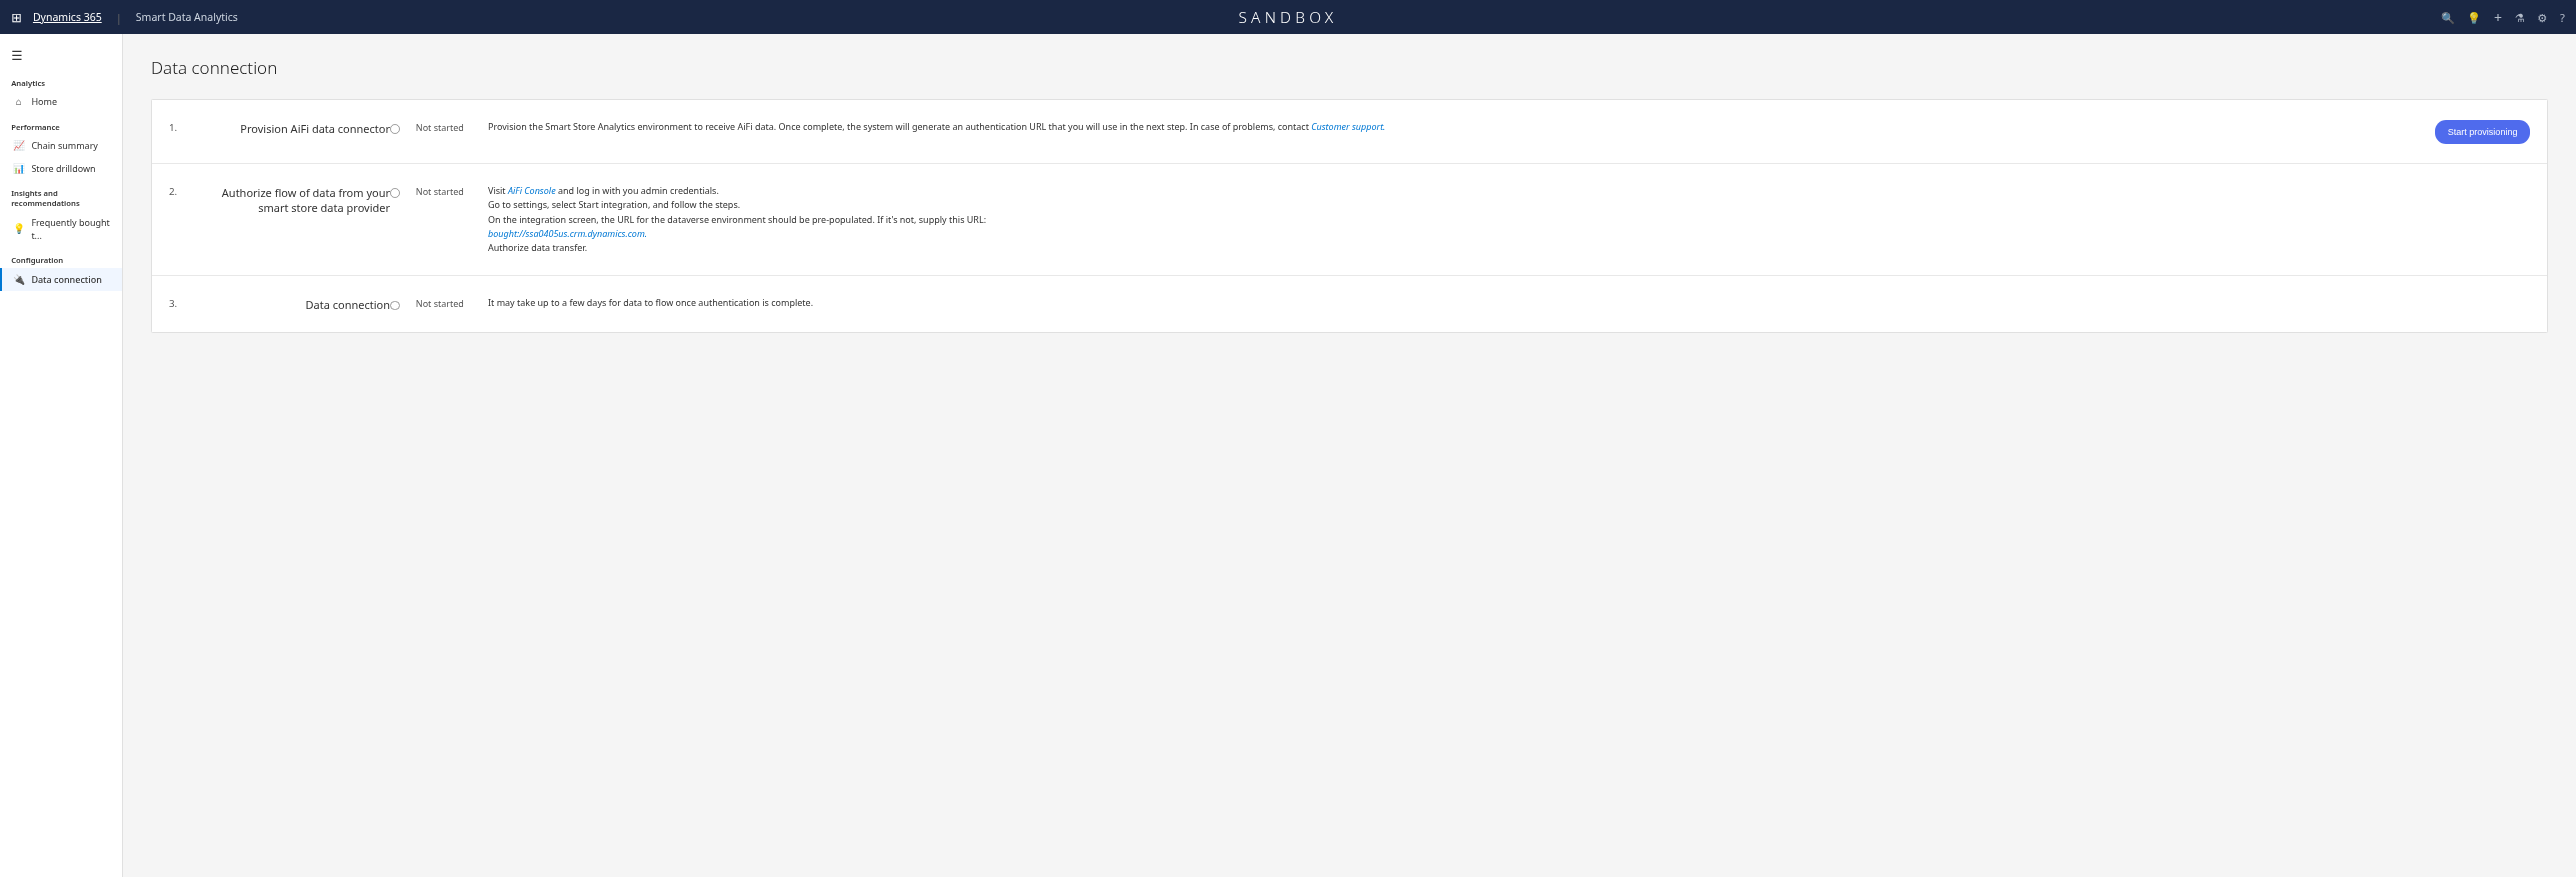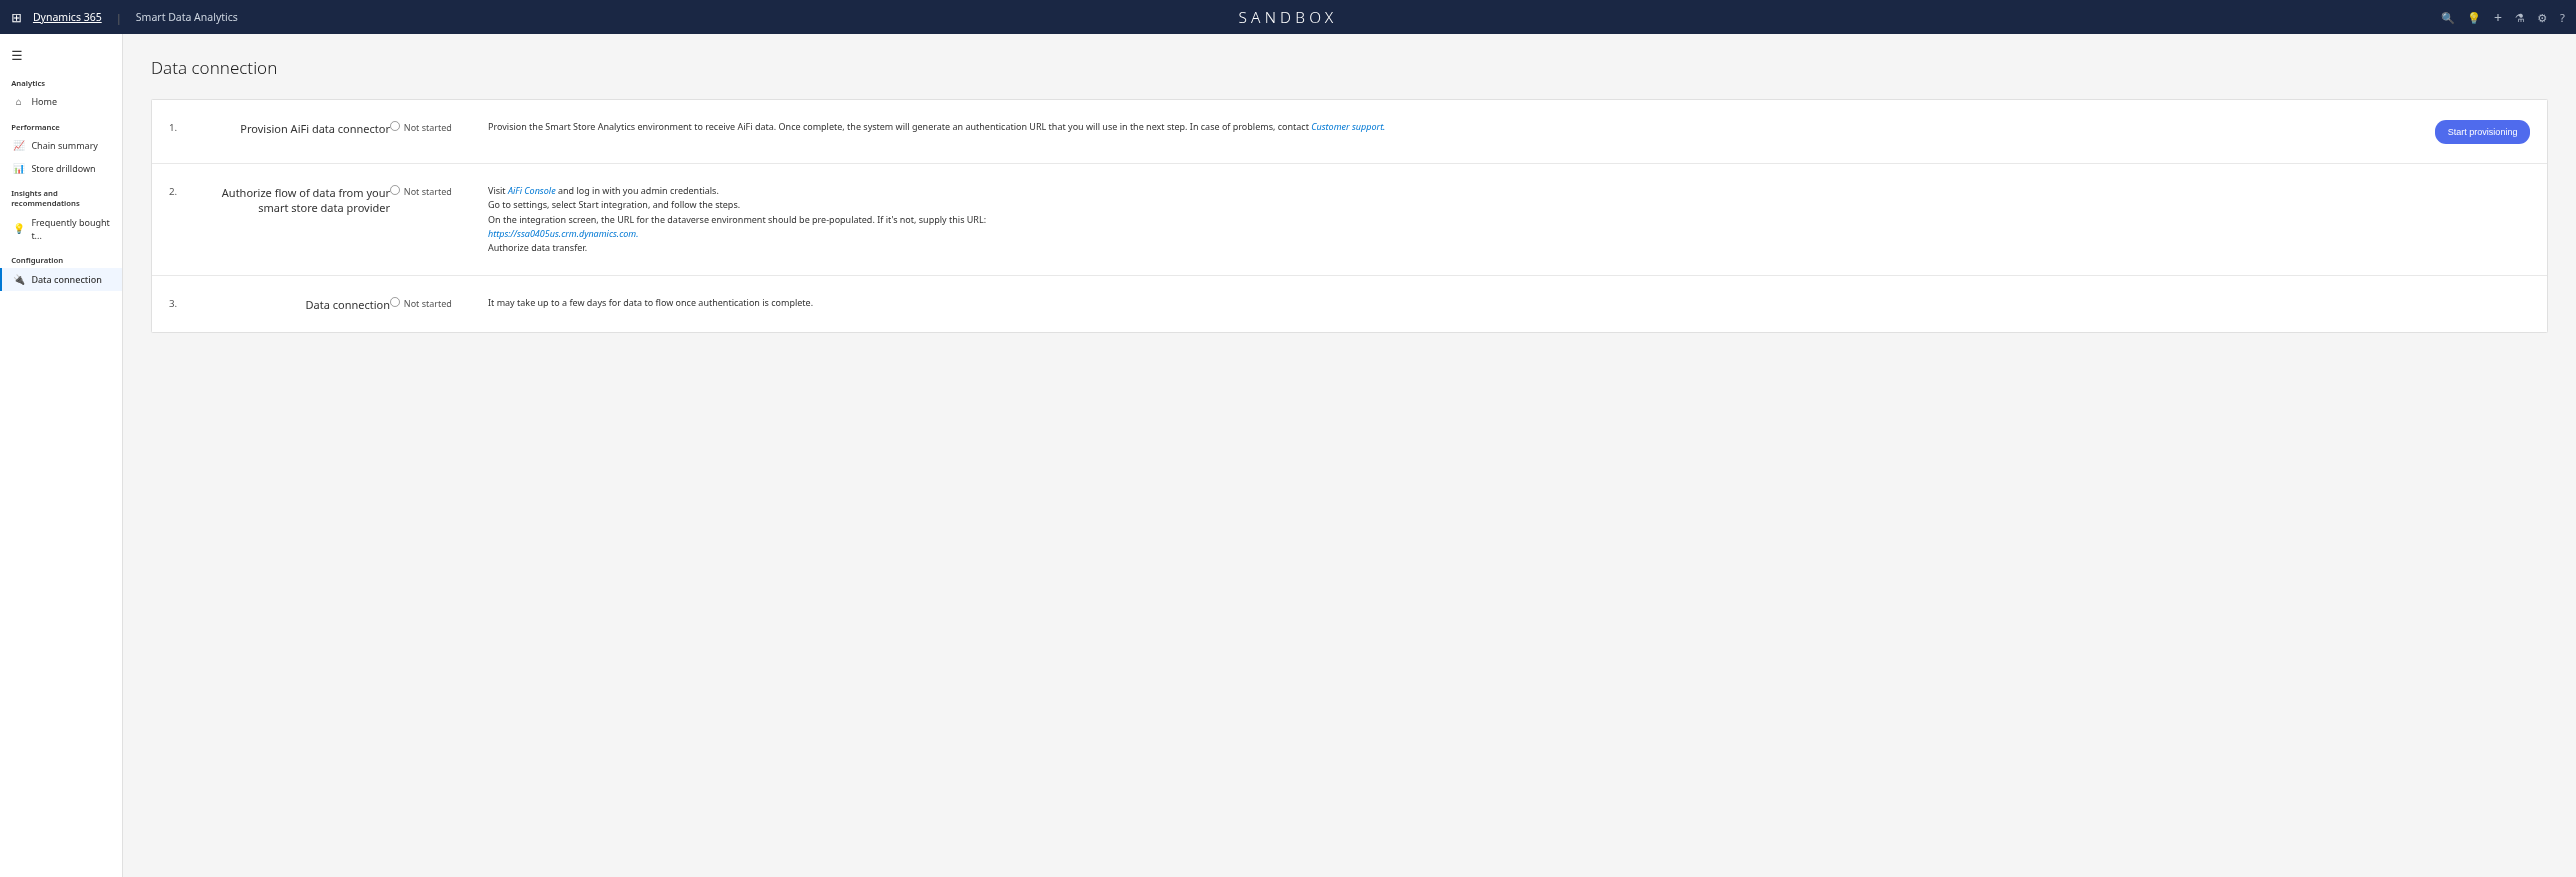--- a/index.html
+++ b/index.html
@@ -161,22 +161,22 @@
     .step-name {
       font-size: 11px;
       color: #333;
       width: 196px;
       flex-shrink: 0;
       padding-top: 1.4px;
       text-align: right;
     }
     .step-status {
       display: flex;
-      align-items: flex-start;
-      gap: 4px;
+      align-items: flex-end;
+      gap: 16px;
       width: 98px;
       flex-shrink: 0;
       padding-top: 1.4px;
     }
     .step-status-circle {
       width: 9.8px;
       height: 9.8px;
       border: 1.4px solid #999;
       border-radius: 50%;
       flex-shrink: 0;
@@ -295,21 +295,21 @@
         <div class="step-number">2.</div>
         <div class="step-name">Authorize flow of data from your smart store data provider</div>
         <div class="step-status">
           <div class="step-status-circle"></div>
           <span class="step-status-text">Not started</span>
         </div>
         <div class="step-description">
           Visit <a href="#">AiFi Console</a> and log in with you admin credentials.<br>
           Go to settings, select Start integration, and follow the steps.<br>
           On the integration screen, the URL for the dataverse environment should be pre-populated. If it's not, supply this URL:<br>
-          <a href="#">https://ssa0405us.crm.dynamics.com.</a><br>
+          <a href="#">bought://ssa0405us.crm.dynamics.com.</a><br>
           Authorize data transfer.
         </div>
         <div class="step-action"></div>
       </div>
 
       <div class="step-row">
         <div class="step-number">3.</div>
         <div class="step-name">Data connection</div>
         <div class="step-status">
           <div class="step-status-circle"></div>

